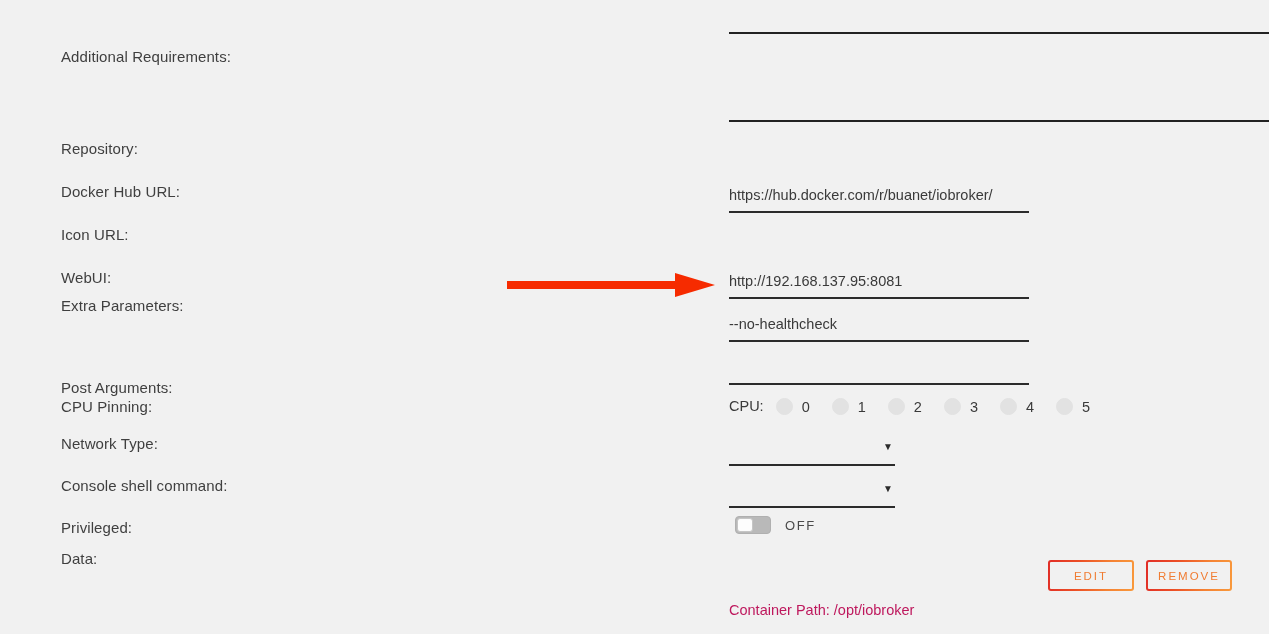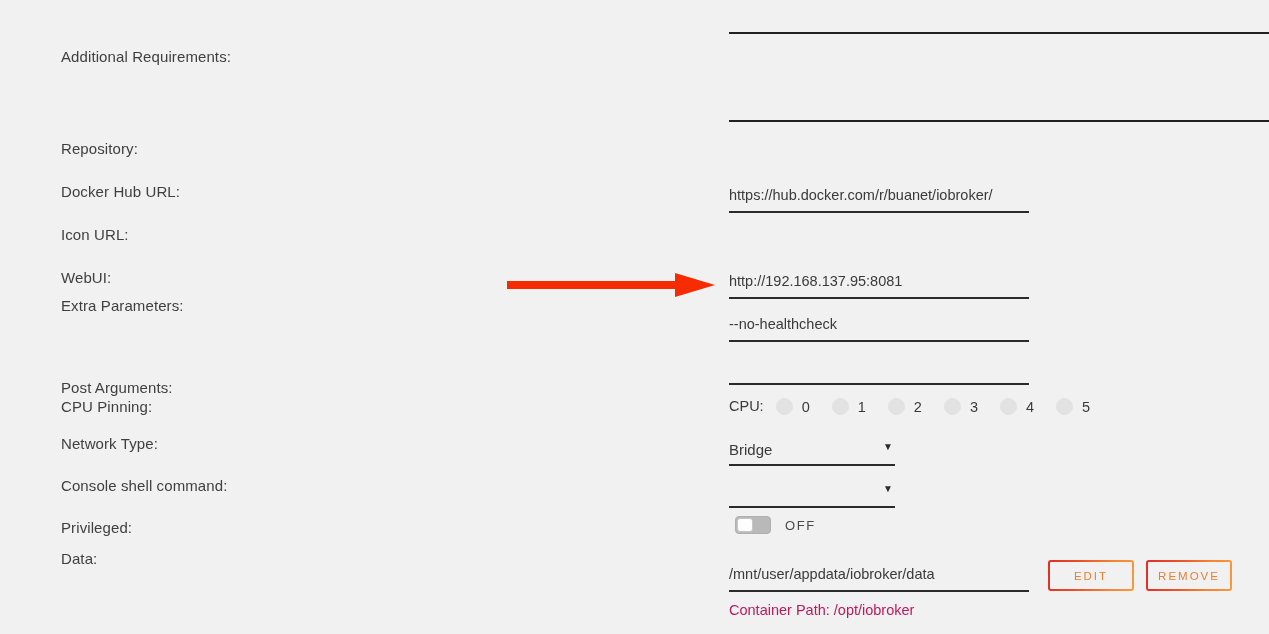--- a/index.html
+++ b/index.html
@@ -292,40 +292,34 @@
       <span class="radio"></span>
       <span class="cpu-num">4</span>
     </span>
     <span class="cpu-opt">
       <span class="radio"></span>
       <span class="cpu-num">5</span>
     </span>
   </div>
 
   <div class="select-wrap" style="top:436px;">
-    <select>
-      <option>Bridge</option>
-    </select>
     <span class="caret">▼</span>
   </div>
 
   <div class="select-wrap" style="top:478px;">
     <span class="caret">▼</span>
   </div>
 
   <div class="toggle-row">
     <span class="toggle">
       <span class="knob"></span>
     </span>
     <span class="toggle-text">OFF</span>
   </div>
 
-  <div class="data-input-wrap">
-    <input class="underline-input" type="text" value="/mnt/user/appdata/iobroker/data" style="">
-  </div>
 
   <button class="btn btn-edit">EDIT</button>
   <button class="btn btn-remove">REMOVE</button>
 
   <div class="container-path">Container Path: /opt/iobroker</div>
 
   <svg class="arrow" viewBox="0 0 208 26">
     <rect x="0" y="9" width="180" height="8" fill="#f62b00"></rect>
     <polygon points="168,1 208,13 168,25" fill="#f62b00"></polygon>
   </svg>

